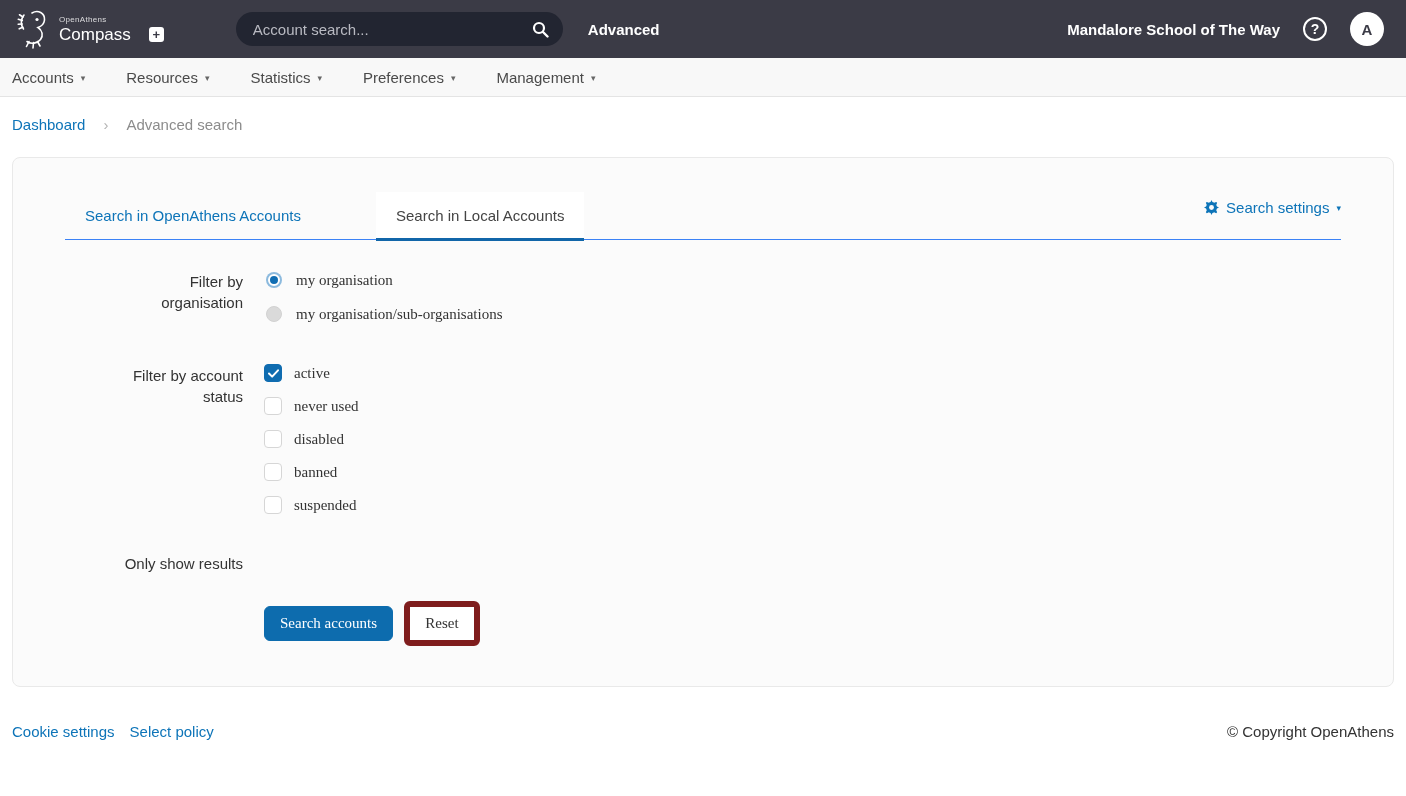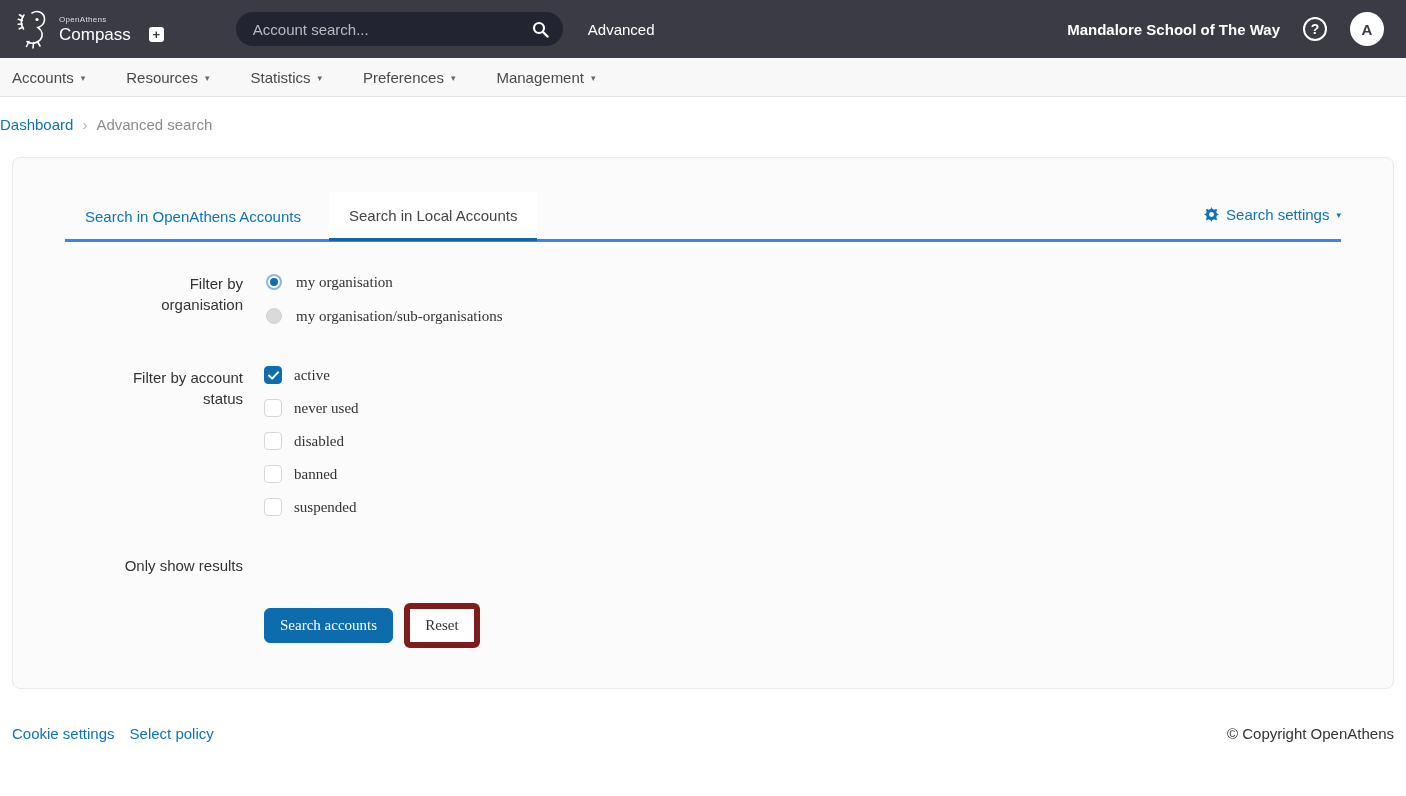--- a/index.html
+++ b/index.html
@@ -30,52 +30,52 @@
     margin-left:72px; width:327px; height:34px;
     background:#222531; border-radius:17px;
     display:flex; align-items:center; padding:0 6px 0 15px;
   }
   .search-pill input {
     flex:1; background:transparent; border:none; outline:none;
     color:#e8e8e8; font-size:15px; font-family:inherit;
   }
   .search-pill input::placeholder { color:#b9bac2; }
   .search-btn { background:none; border:none; padding:4px 8px; cursor:pointer; display:flex; }
-  .advanced-link { color:#fff; font-weight:400; margin-left:25px; cursor:pointer; }
+  .advanced-link { color:#fff; font-weight:700; margin-left:25px; cursor:pointer; }
   .topbar-right { margin-left:auto; display:flex; align-items:center; gap:23px; }
   .org-name { color:#fff; font-weight:700; }
   .help-circle {
     width:24px; height:24px; border:2px solid #fff; border-radius:50%;
     color:#fff; font-size:14px; font-weight:700;
     display:flex; align-items:center; justify-content:center; cursor:pointer;
   }
   .avatar {
     width:34px; height:34px; background:#fff; border-radius:50%;
     color:#3b3b46; font-weight:600; font-size:15px;
     display:flex; align-items:center; justify-content:center; cursor:pointer;
   }
   
   .navbar {
     height:39px; background:#f8f8f8; border-bottom:1px solid #e4e4e4;
     display:flex; align-items:center; padding:0 12px; gap:41px;
   }
   .nav-item { display:flex; align-items:center; gap:7px; color:#4a4a4a; cursor:pointer; }
   .caret { font-size:9px; color:#666; line-height:1; padding-top:2px; }
   
-  .breadcrumb { padding:19px 0 24px; display:flex; align-items:center; gap:9px; }
+  .breadcrumb { padding:19px 12px 24px; display:flex; align-items:center; gap:18px; }
   .bc-link { color:#0d74b8; cursor:pointer; text-decoration:none; }
   .bc-sep { color:#b3b3b3; font-size:15px; }
   .bc-current { color:#8c8c8c; }
   
   .card {
     margin:0 12px; background:#fbfbfb;
     border:1px solid #e9e9e9; border-radius:8px;
     padding:34px 52px 40px;
   }
-  .tab-row { display:flex; align-items:flex-end; border-bottom:3px solid #3b82f6; }
+  .tab-row { display:flex; border-bottom:1px solid #3b82f6;gap:47px; }
   .tab { padding:15px 20px 14px; cursor:pointer; white-space:nowrap; }
   .tab-inactive { color:#0d74b8; margin-right:8px; }
   .tab-active {
     background:#fff; color:#444;
     border-bottom:3px solid #1166a9; margin-bottom:-2px;
   }
   .search-settings {
     margin-left:auto; color:#0d74b8; display:flex; align-items:center;
     gap:7px; padding-bottom:16px; cursor:pointer;
   }

